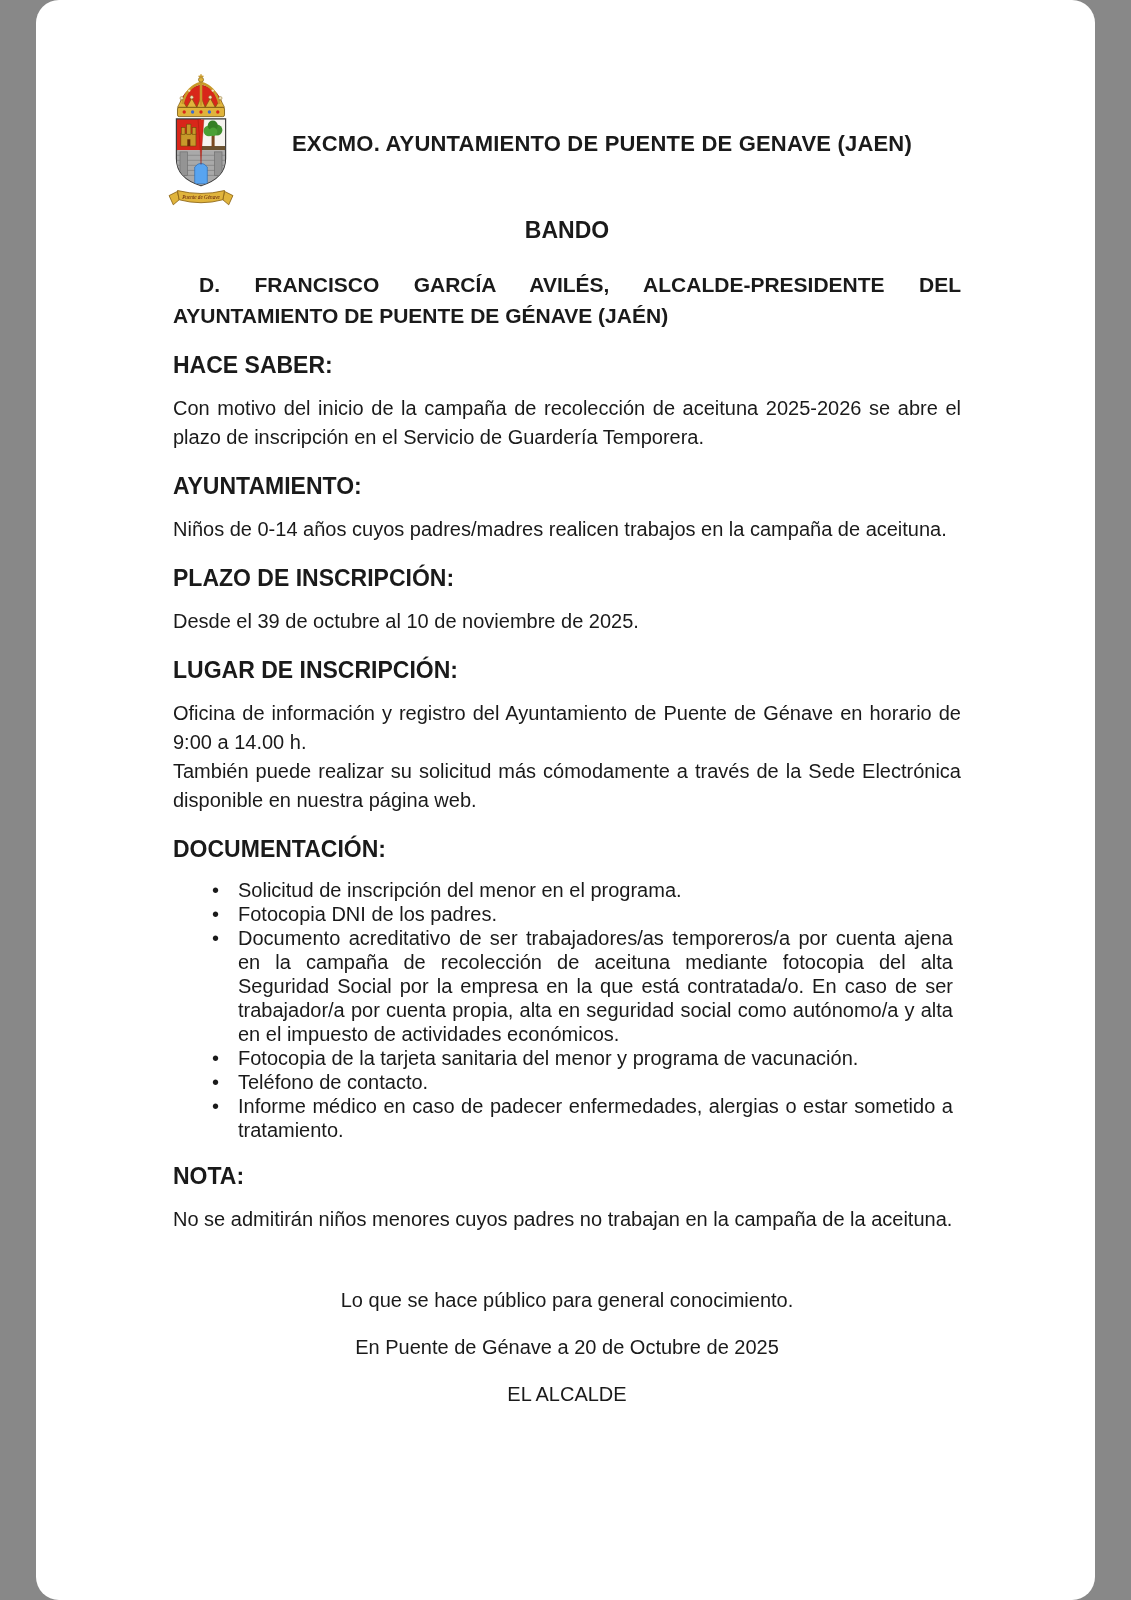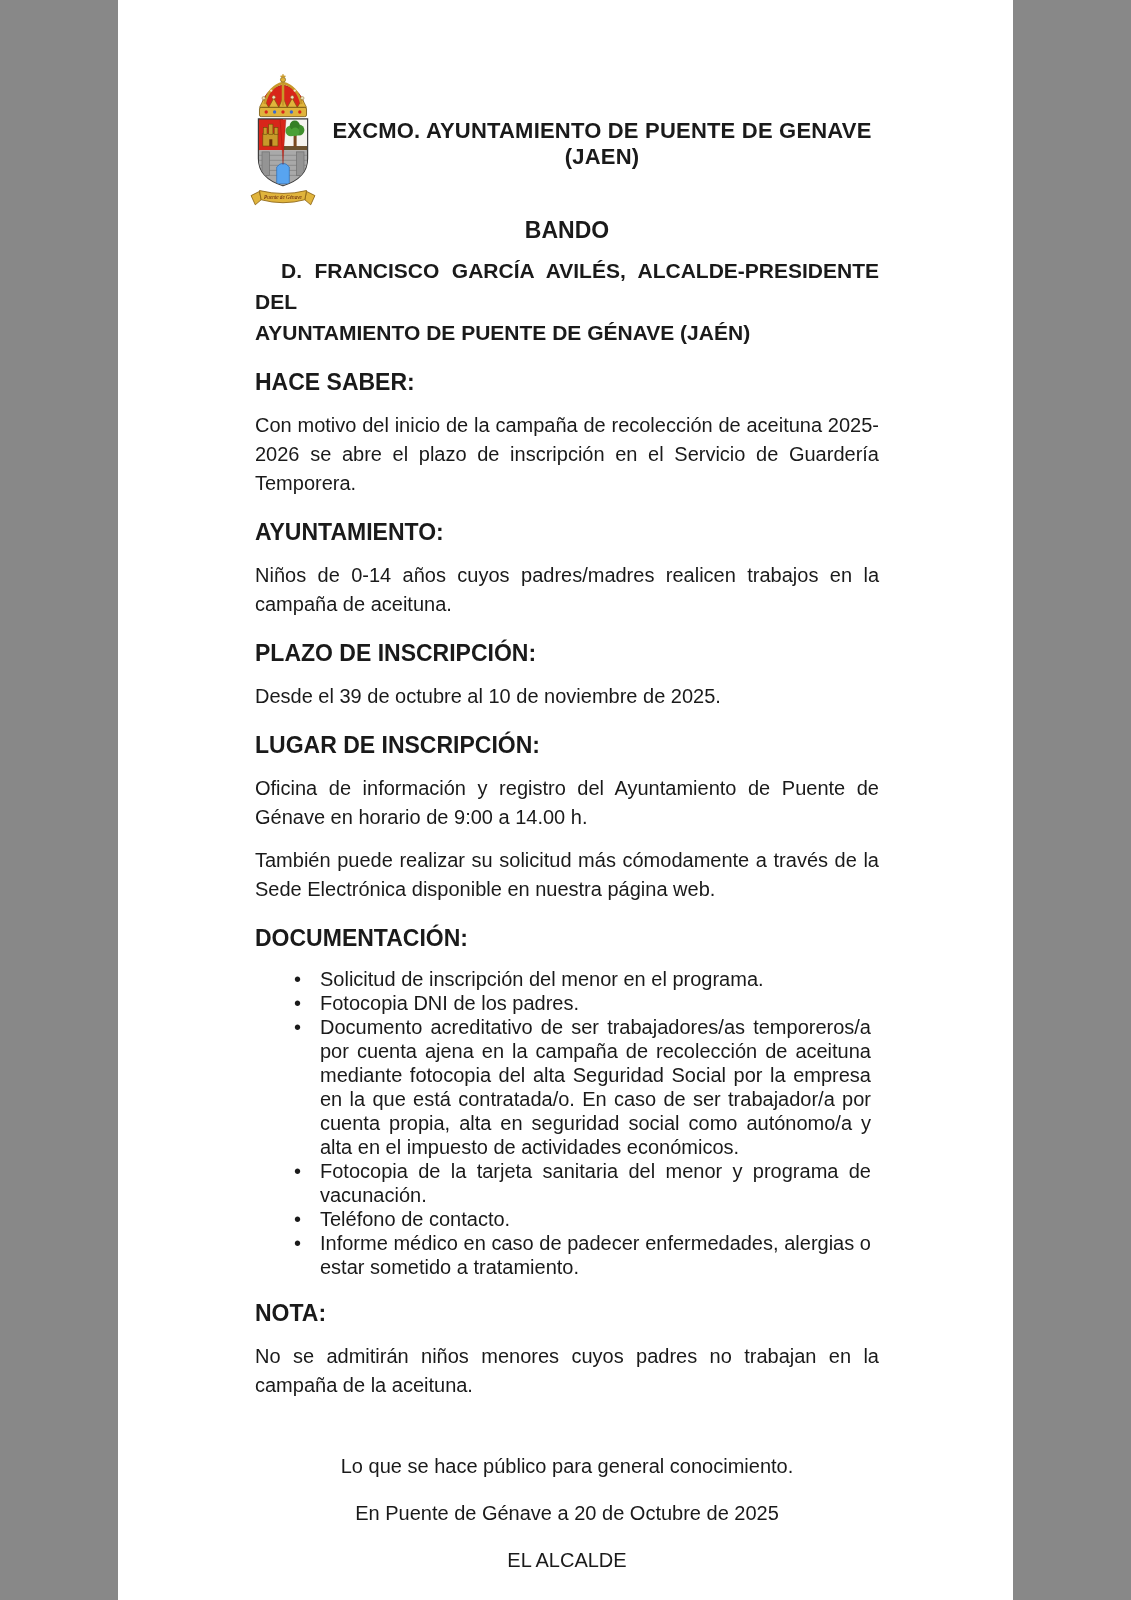--- a/index.html
+++ b/index.html
@@ -1,29 +1,30 @@
 <!DOCTYPE html>
 <html lang="es" style="--text: #1a1a1a; --page_bg: #ffffff; --crest_red: #d8261a; --crest_gold: #c8992a; --crest_gold_light: #e0b43c; --crest_green: #3f8f2c; --crest_blue: #58a4f0; --crest_grey: #a9a9a9;"><head>
 <meta charset="utf-8">
 <style>
   :root{
     --text:#1a1a1a;
     --page_bg:#ffffff;
   }
   html,body{margin:0;padding:0;background:#888;}
   .page{
-    width:895px;height:1600px;
+    width:1059px;height:1600px;
     background:var(--page_bg,#ffffff);
     color:var(--text,#1a1a1a);
     font-family:"Liberation Sans","DejaVu Sans",sans-serif;
     position:relative;
     margin:0 auto;
     overflow:hidden;
     box-sizing:border-box;
     padding:0 134px 0 137px;
+    border-radius:23px;
   }
   
   .header-row{
     display:flex;
     align-items:center;
     margin:72px 0 0 -14px;
   }
   .crest{width:84px;height:143px;flex:0 0 auto;display:block;}
   .header-title{
     flex:1;
@@ -34,41 +35,41 @@
   }
   
   .doc-type{
     text-align:center;
     font-weight:bold;
     font-size:23px;
     line-height:30px;
   }
   
   .intro{
-    margin-top:10px;
+    margin-top:24px;
     font-weight:bold;
     font-size:21px;
     line-height:31px;
   }
   .intro-line1{text-align:justify;text-align-last:justify;text-indent:26px;}
   .intro-line2{text-align:left;}
   
   .sec-heading{
     font-weight:bold;
     font-size:23px;
     line-height:29px;
     margin:20px 0 14px 0;
   }
   .underlined{text-decoration-thickness:2px;text-underline-offset:4px;}
   
   .para{
     font-size:20px;
     line-height:29px;
     text-align:justify;
-    margin:14px 0;
+    margin:0 0;
   }
   
   .doc-list{
     list-style:none;
     margin:14px 8px;
     padding:0;
   }
   .doc-list li{
     position:relative;
     padding-left:57px;

